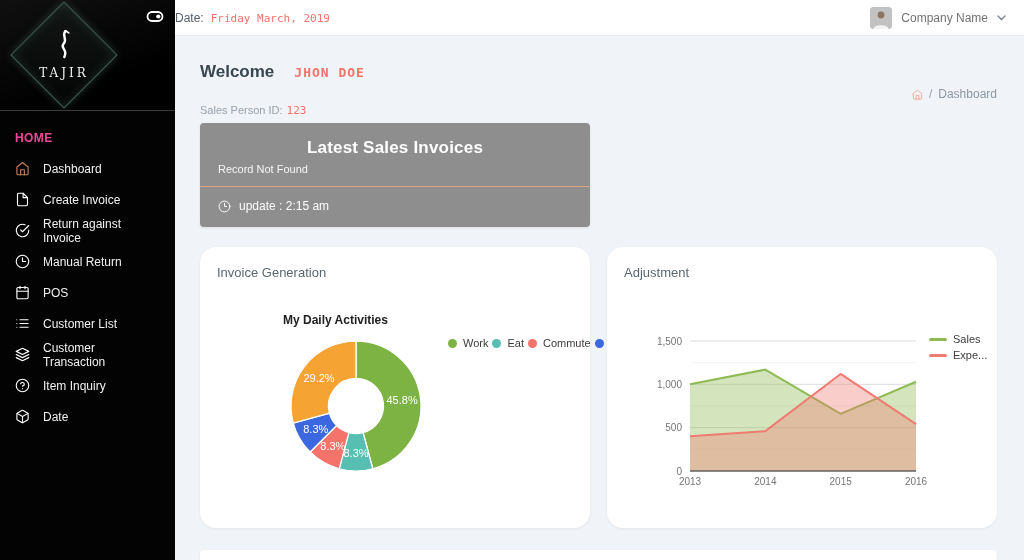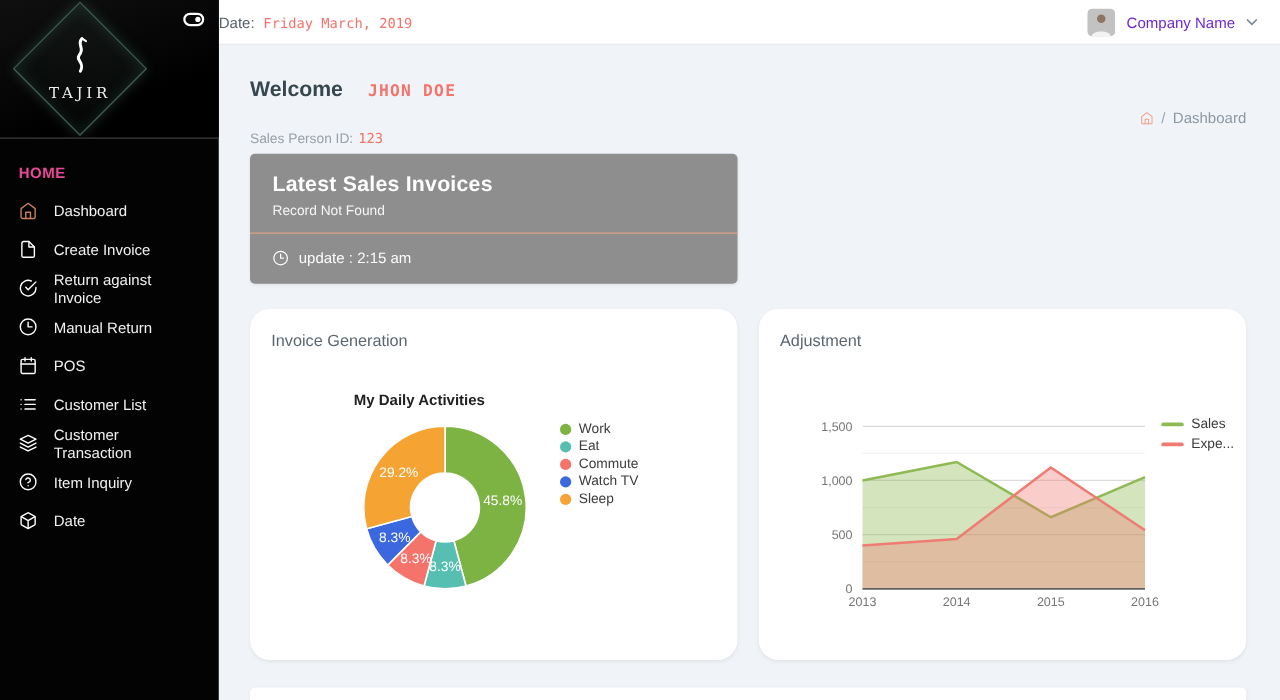--- a/index.html
+++ b/index.html
@@ -28,52 +28,52 @@
   .nav-item svg { width:15px; height:15px; flex:none; stroke:#fff; }
   .nav-item.active svg { stroke:#c97f5b; }
 
   
   .header { position:absolute; left:175px; top:0; width:849px; height:36px; background:#fff;
             border-bottom:1px solid #e9ecef; display:flex; align-items:center; z-index:4; }
   .header-date { display:flex; align-items:flex-end; gap:7px; font-size:12px; color:#55606b; }
   .header-date .value { font-size:11px; color:#f4736b; }
   .header-right { margin-left:auto; display:flex; align-items:center; gap:9px; padding-right:18px; cursor:pointer; }
   .avatar { width:22px; height:22px; border-radius:4px; overflow:hidden; background:#c6c6c6; }
-  .company-name { font-size:12px; color:#6d28d9; }
+  .company-name { font-size:12px; color:#737373; }
 
   
   .content { position:absolute; left:175px; top:36px; width:849px; height:524px; overflow:hidden; }
 
   .welcome-title { position:absolute; left:25px; top:26px; font-size:17px; font-weight:bold; color:#37474f; }
   .welcome-title .user { font-family:"DejaVu Sans Mono", monospace; font-size:13px; font-weight:bold;
                          color:#f4736b; margin-left:20px; letter-spacing:1px; }
   .sales-id { position:absolute; left:25px; top:68px; font-size:11px; color:#98a1ab;text-align:right; }
   .sales-id .value { font-family:"DejaVu Sans Mono", monospace; color:#f4736b; margin-left:4px; }
 
   .breadcrumb { position:absolute; right:27px; top:51px; display:flex; align-items:center; gap:6px;
                 font-size:12px; color:#9aa5b1; }
   .breadcrumb .current { color:#8b98a4; cursor:pointer; }
 
   .gray-card { position:absolute; left:25px; top:87px; width:390px; height:104px; background:#8e8e8e;
                border-radius:4px; color:#fff; padding:15px 18px 0; box-shadow:0 1px 3px rgba(0,0,0,.08); }
-  .gray-card h2 { font-size:17px; font-weight:bold; letter-spacing:.2px; }
+  .gray-card h2 { font-size:17px; font-weight:bold; letter-spacing:.2px;text-align:center; }
   .gray-card .sub { font-size:11px; margin-top:5px; color:#f6f6f6; }
   .gray-card .divider { border:none; border-top:1px solid #dba186; margin:11px -18px 0; }
   .gray-card .footer { display:flex; align-items:center; gap:8px; font-size:12px; padding-top:12px; color:#fdfdfd; }
 
   .card { position:absolute; top:211px; width:390px; height:281px; background:#fff; border-radius:16px;
           box-shadow:0 1px 3px rgba(0,0,0,.06); }
   .card.left { left:25px; }
   .card.right { left:432px; }
   .card-title { position:absolute; left:17px; top:18px; font-size:13px; color:#5b6770; }
 
   .donut-title { position:absolute; left:83px; top:66px; font-size:12px; font-weight:bold; color:#212121; }
   #donut-svg { position:absolute; left:86px; top:89px; }
   #donut-svg text { font-family:"Liberation Sans", sans-serif; }
-  .donut-legend { position:absolute; left:248px; top:91px; display:flex; flex-direction:column; gap:4px; }
+  .donut-legend { position:absolute; left:248px; top:91px; display:flex; flex-direction:row; gap:4px; }
   .legend-row { display:flex; align-items:center; gap:6px; font-size:11px; color:#3c3c3c; height:10px; }
   .legend-row .dot { width:9px; height:9px; border-radius:50%; flex:none; }
   .legend-row .dash { width:18px; height:3px; border-radius:2px; flex:none; }
 
   #area-svg { position:absolute; left:0; top:60px; }
   #area-svg text { font-family:"Liberation Sans", sans-serif; }
   .area-legend { position:absolute; left:322px; top:87px; display:flex; flex-direction:column; gap:6px; }
 
   .bottom-strip { position:absolute; left:25px; top:514px; width:797px; height:46px; background:#fff;
                   border-radius:4px 4px 0 0; box-shadow:0 1px 3px rgba(0,0,0,.06); }

